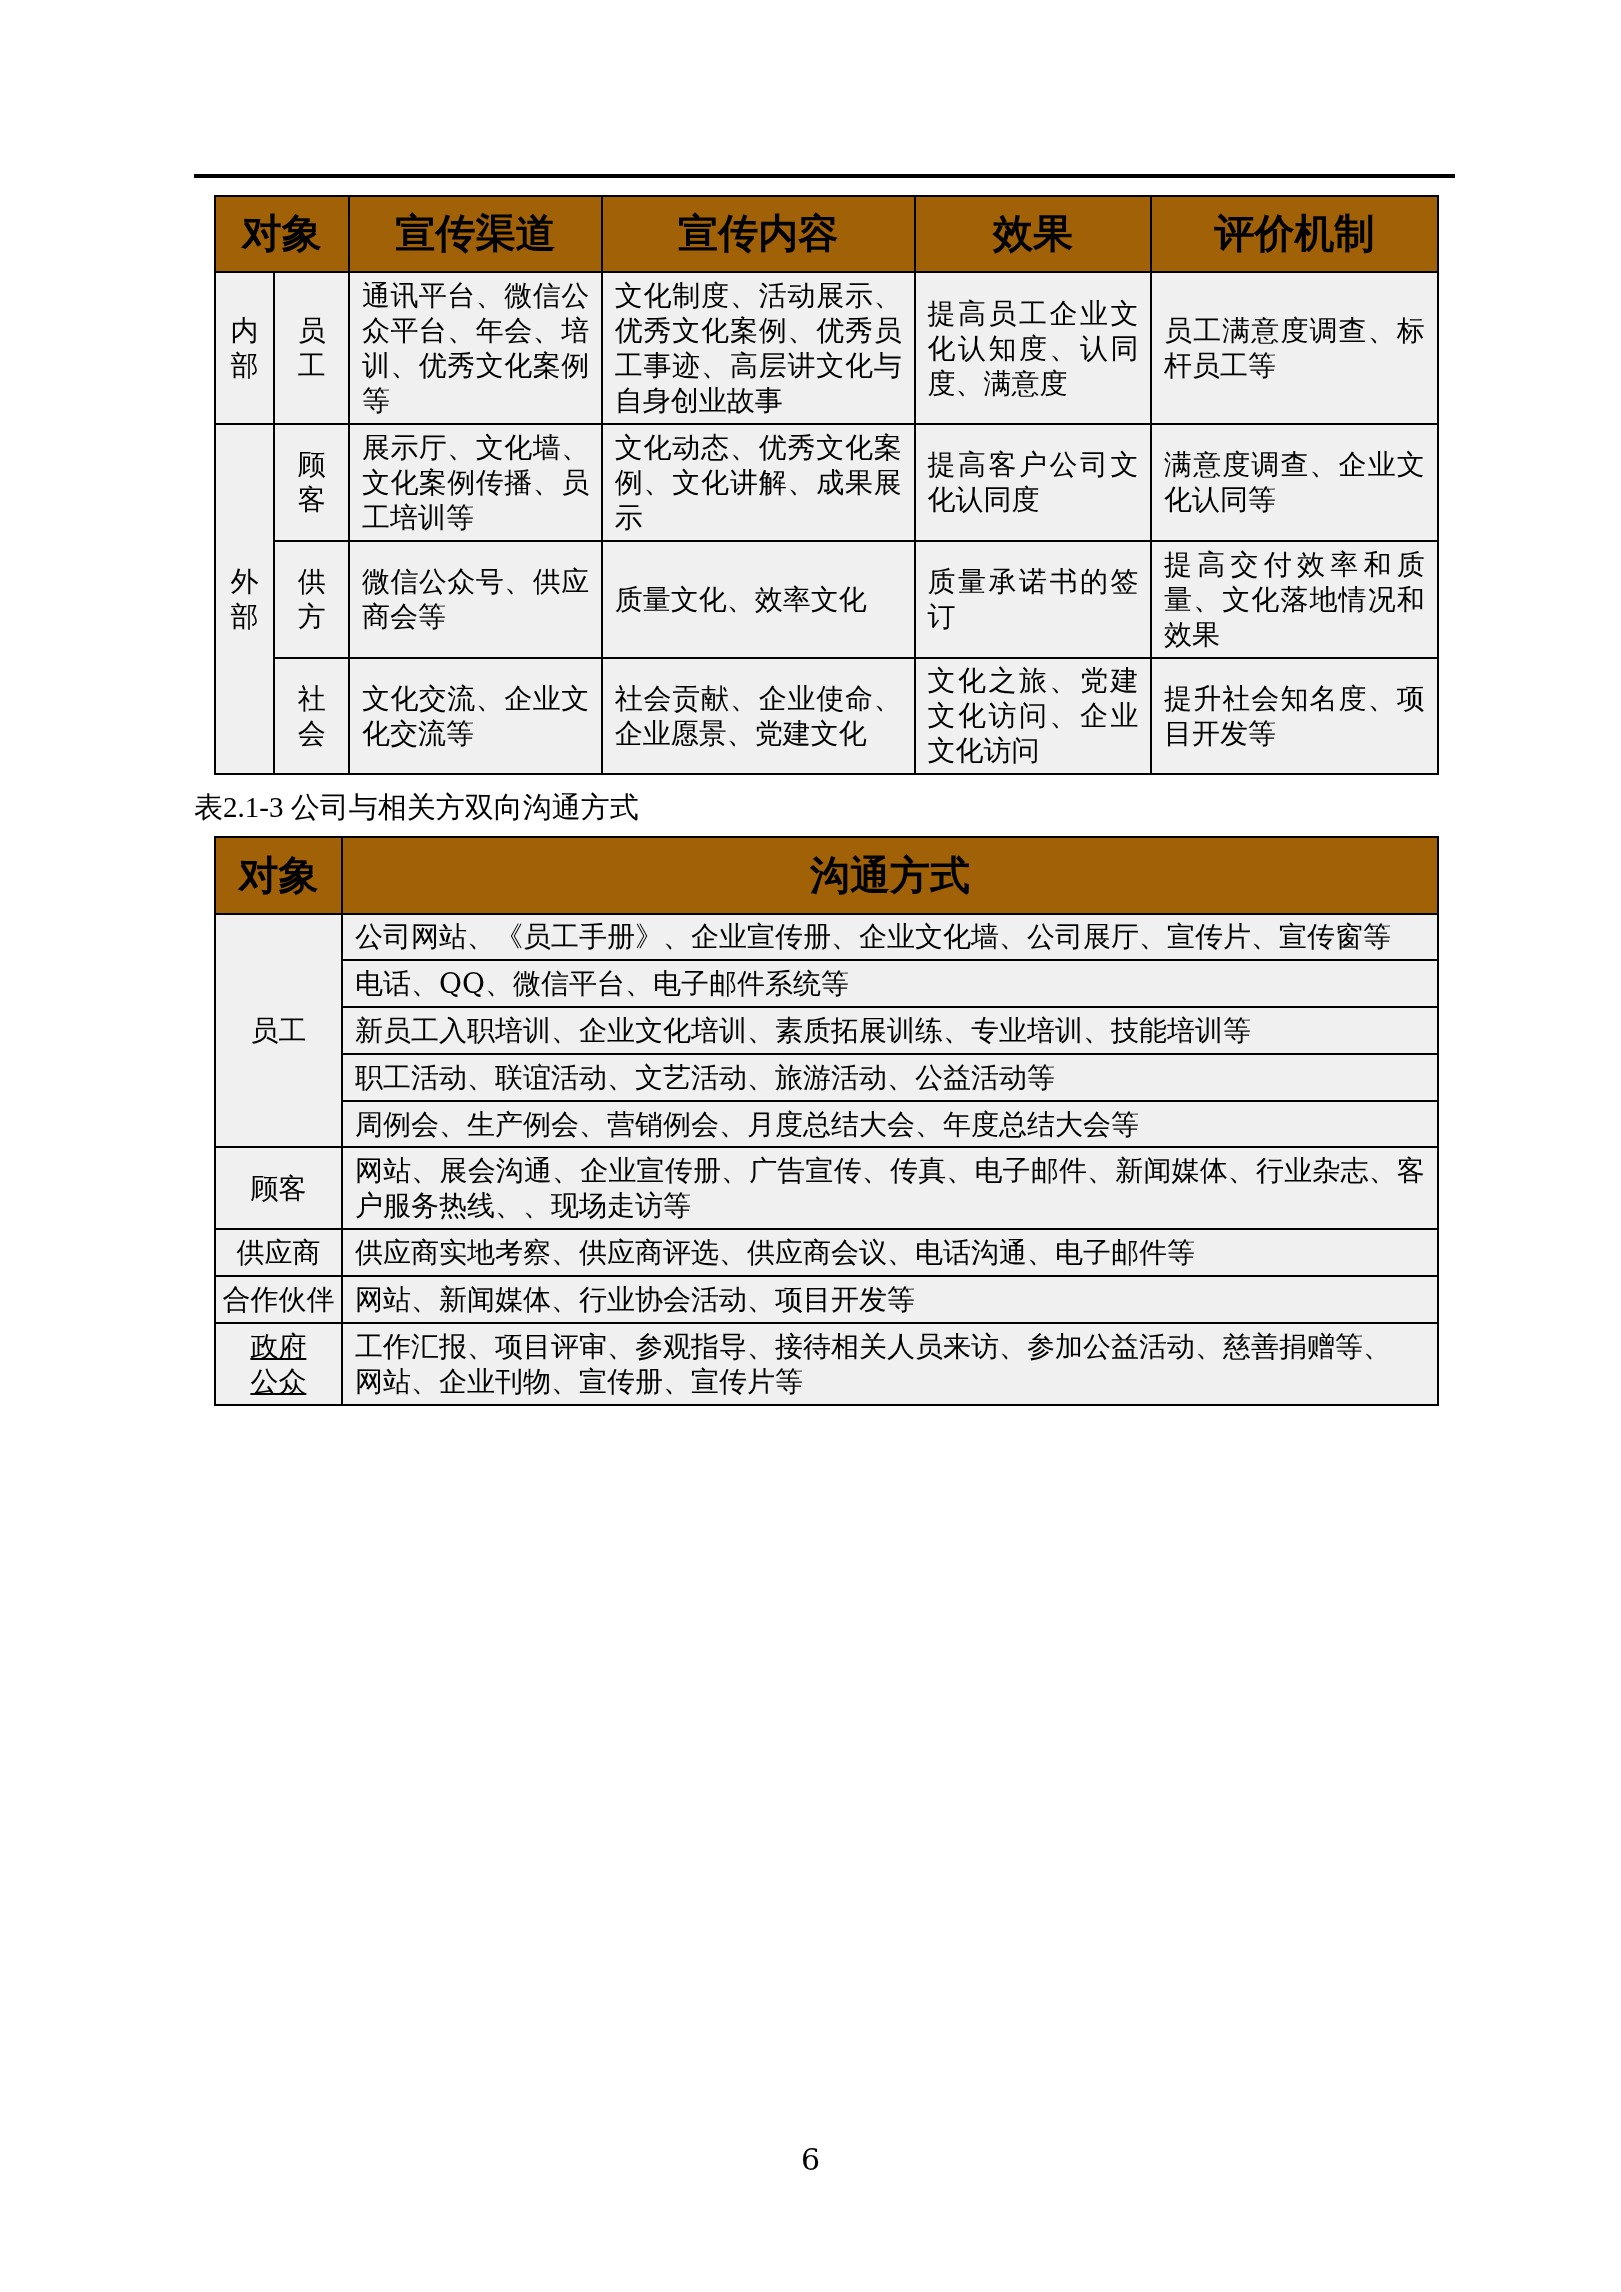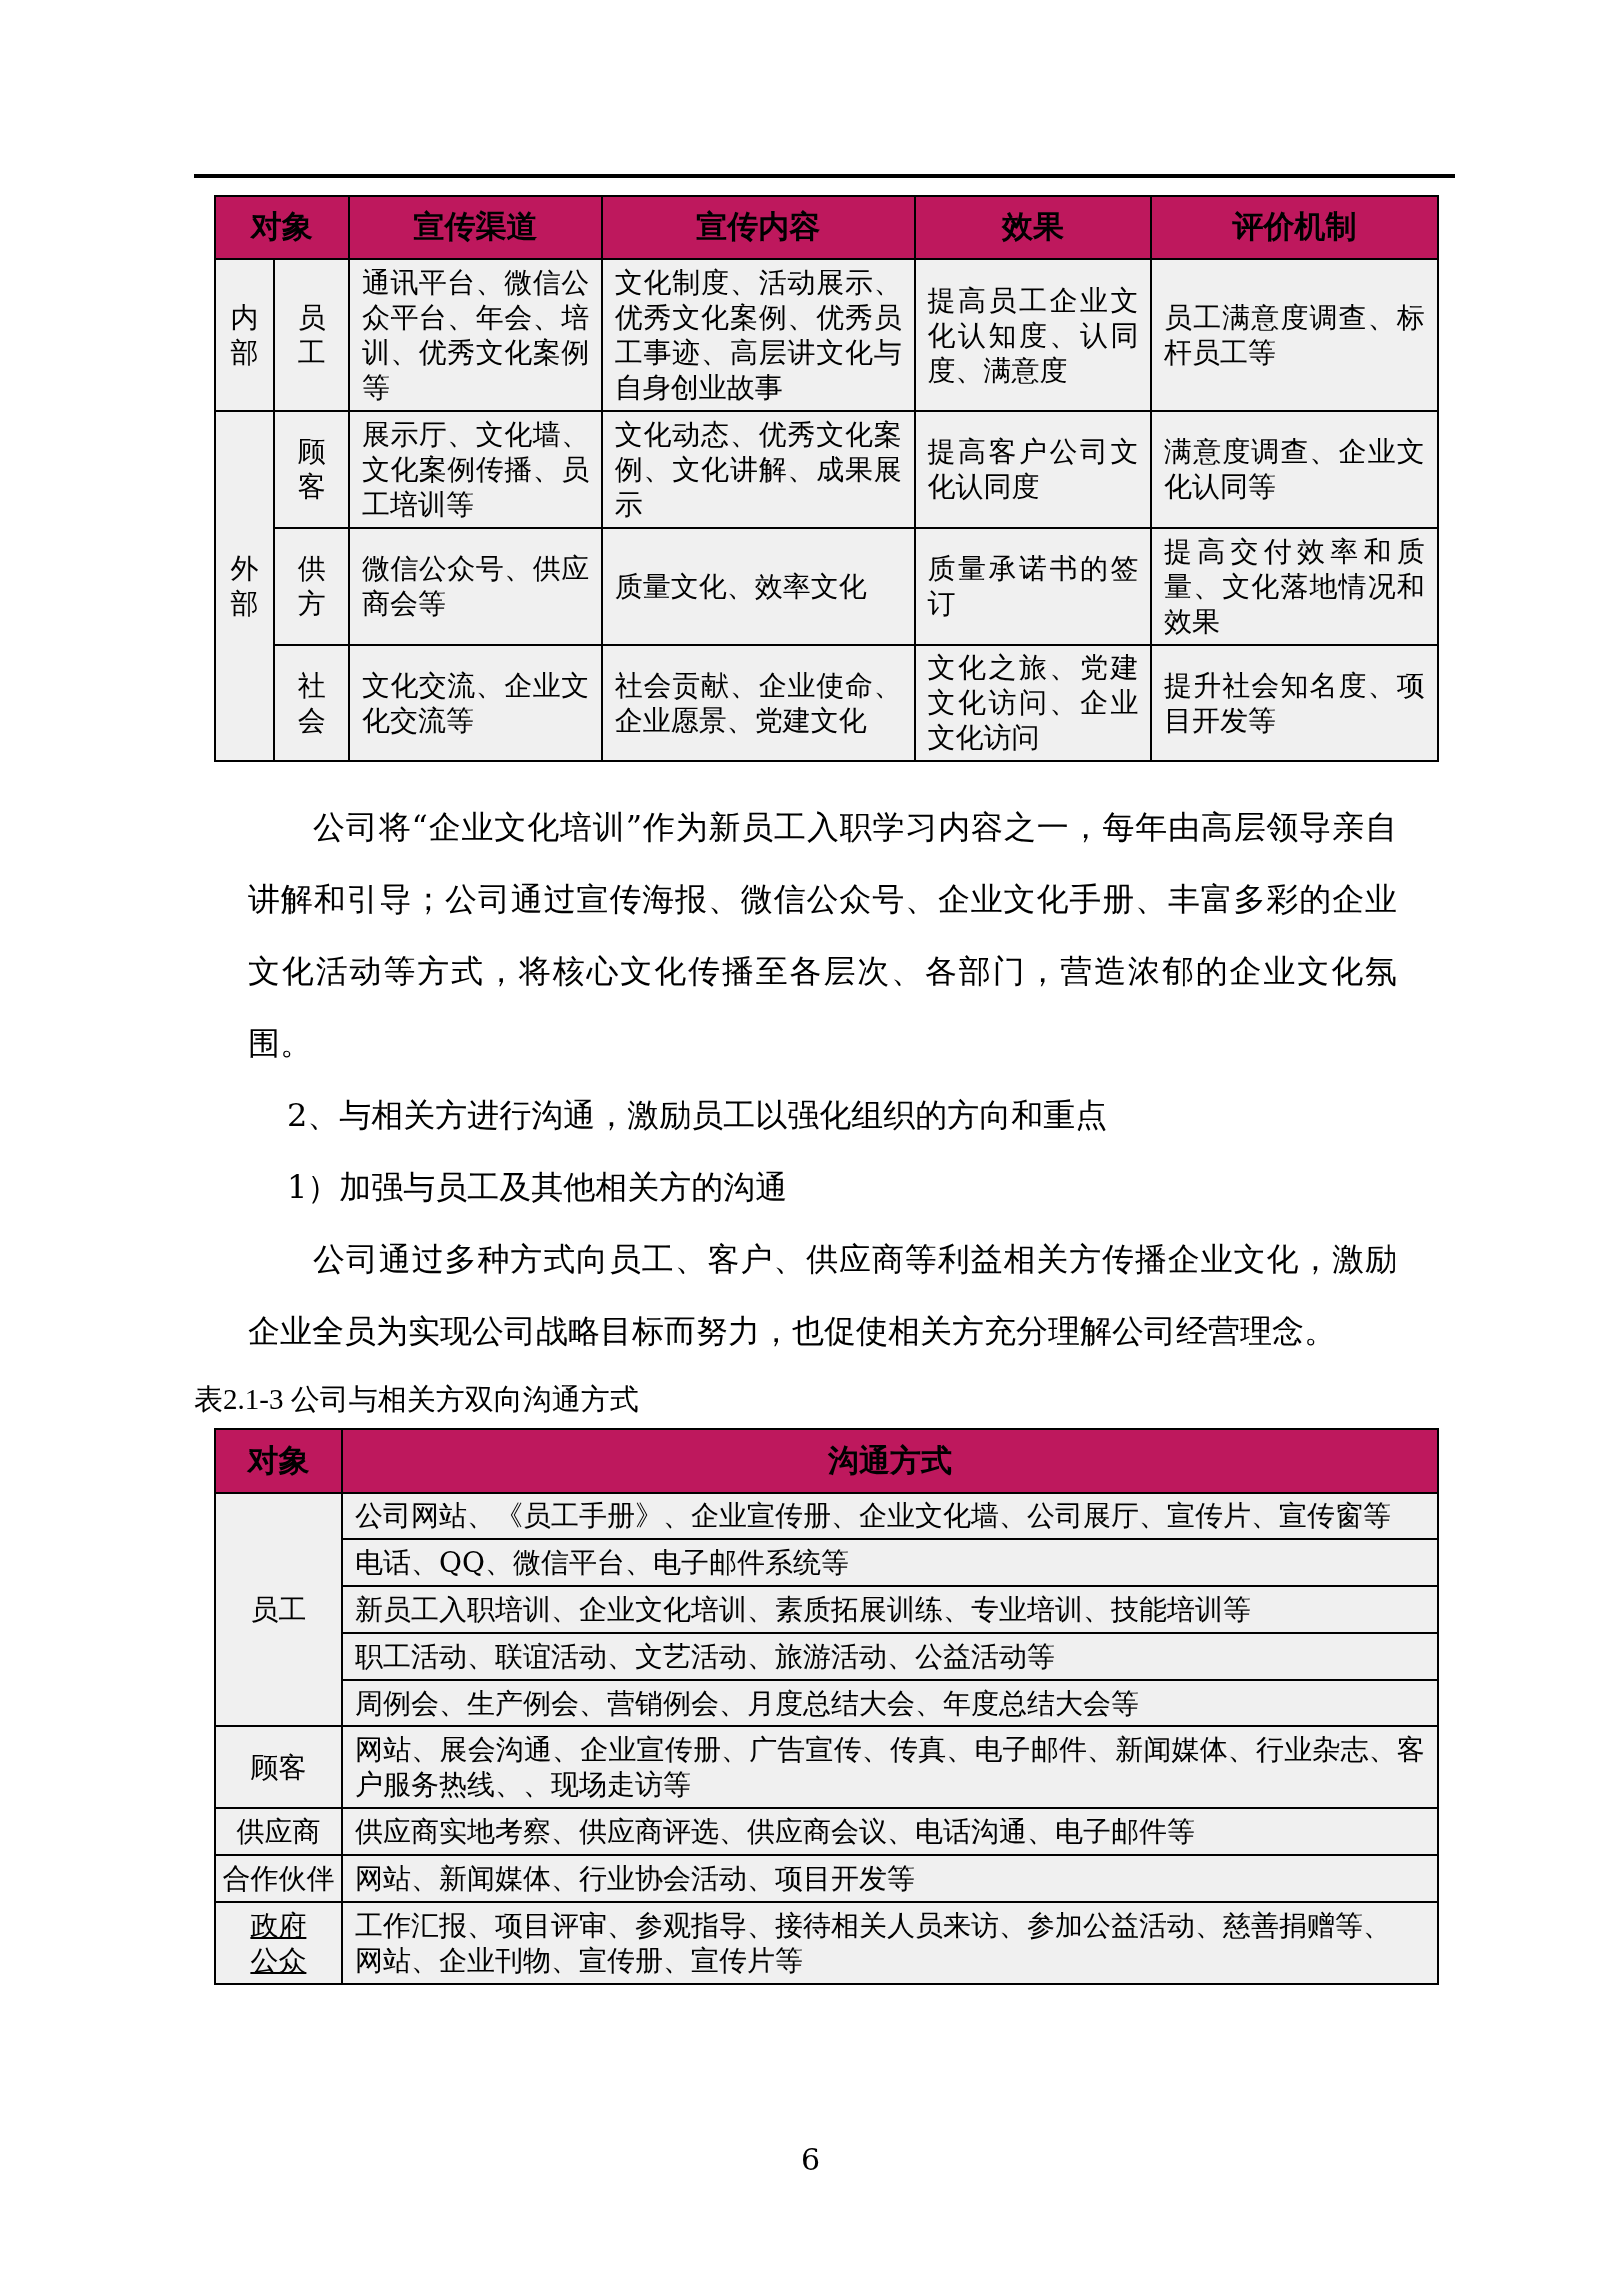--- a/index.html
+++ b/index.html
@@ -16,25 +16,25 @@
   .top-rule { width:1261px; height:3.9px; background:#000; }
 
   table.doc-tbl {
     border-collapse:collapse;
     table-layout:fixed;
     margin-left:19.6px;
     width:1225px;
     border:2.9px solid #000;
   }
   .doc-tbl th {
-    background:#be185d;
+    background:#a16207;
     border:2px solid #000;
     font-family:"Liberation Sans", sans-serif;
     font-weight:bold;
-    font-size:31px;
+    font-size:40px;
     padding:9.8px 3.9px;
     text-align:center;
   }
   .doc-tbl td {
     background:#F0F0F0;
     border:2px solid #000;
     font-size:28px;
     line-height:35px;
     padding:4.9px 11.8px;
     text-align:justify;
@@ -118,26 +118,20 @@
         <tr>
           <td class="vcell"><span>社会</span></td>
           <td>文化交流、企业文化交流等</td>
           <td>社会贡献、企业使命、企业愿景、党建文化</td>
           <td>文化之旅、党建文化访问、企业文化访问</td>
           <td>提升社会知名度、项目开发等</td>
         </tr>
       </tbody>
     </table>
 
-    <div class="bodytext">
-      <p class="para">公司将“企业文化培训”作为新员工入职学习内容之一，每年由高层领导亲自讲解和引导；公司通过宣传海报、微信公众号、企业文化手册、丰富多彩的企业文化活动等方式，将核心文化传播至各层次、各部门，营造浓郁的企业文化氛围。</p>
-      <p class="heading">2、与相关方进行沟通，激励员工以强化组织的方向和重点</p>
-      <p class="heading">1）加强与员工及其他相关方的沟通</p>
-      <p class="para">公司通过多种方式向员工、客户、供应商等利益相关方传播企业文化，激励企业全员为实现公司战略目标而努力，也促使相关方充分理解公司经营理念。</p>
-    </div>
 
     <div class="caption">表2.1-3 公司与相关方双向沟通方式</div>
 
     <div class="tbl2-wrap">
       <table class="doc-tbl">
         <colgroup>
             <col class="t2-c1">
             <col class="t2-c2">
           </colgroup>
         <thead>

